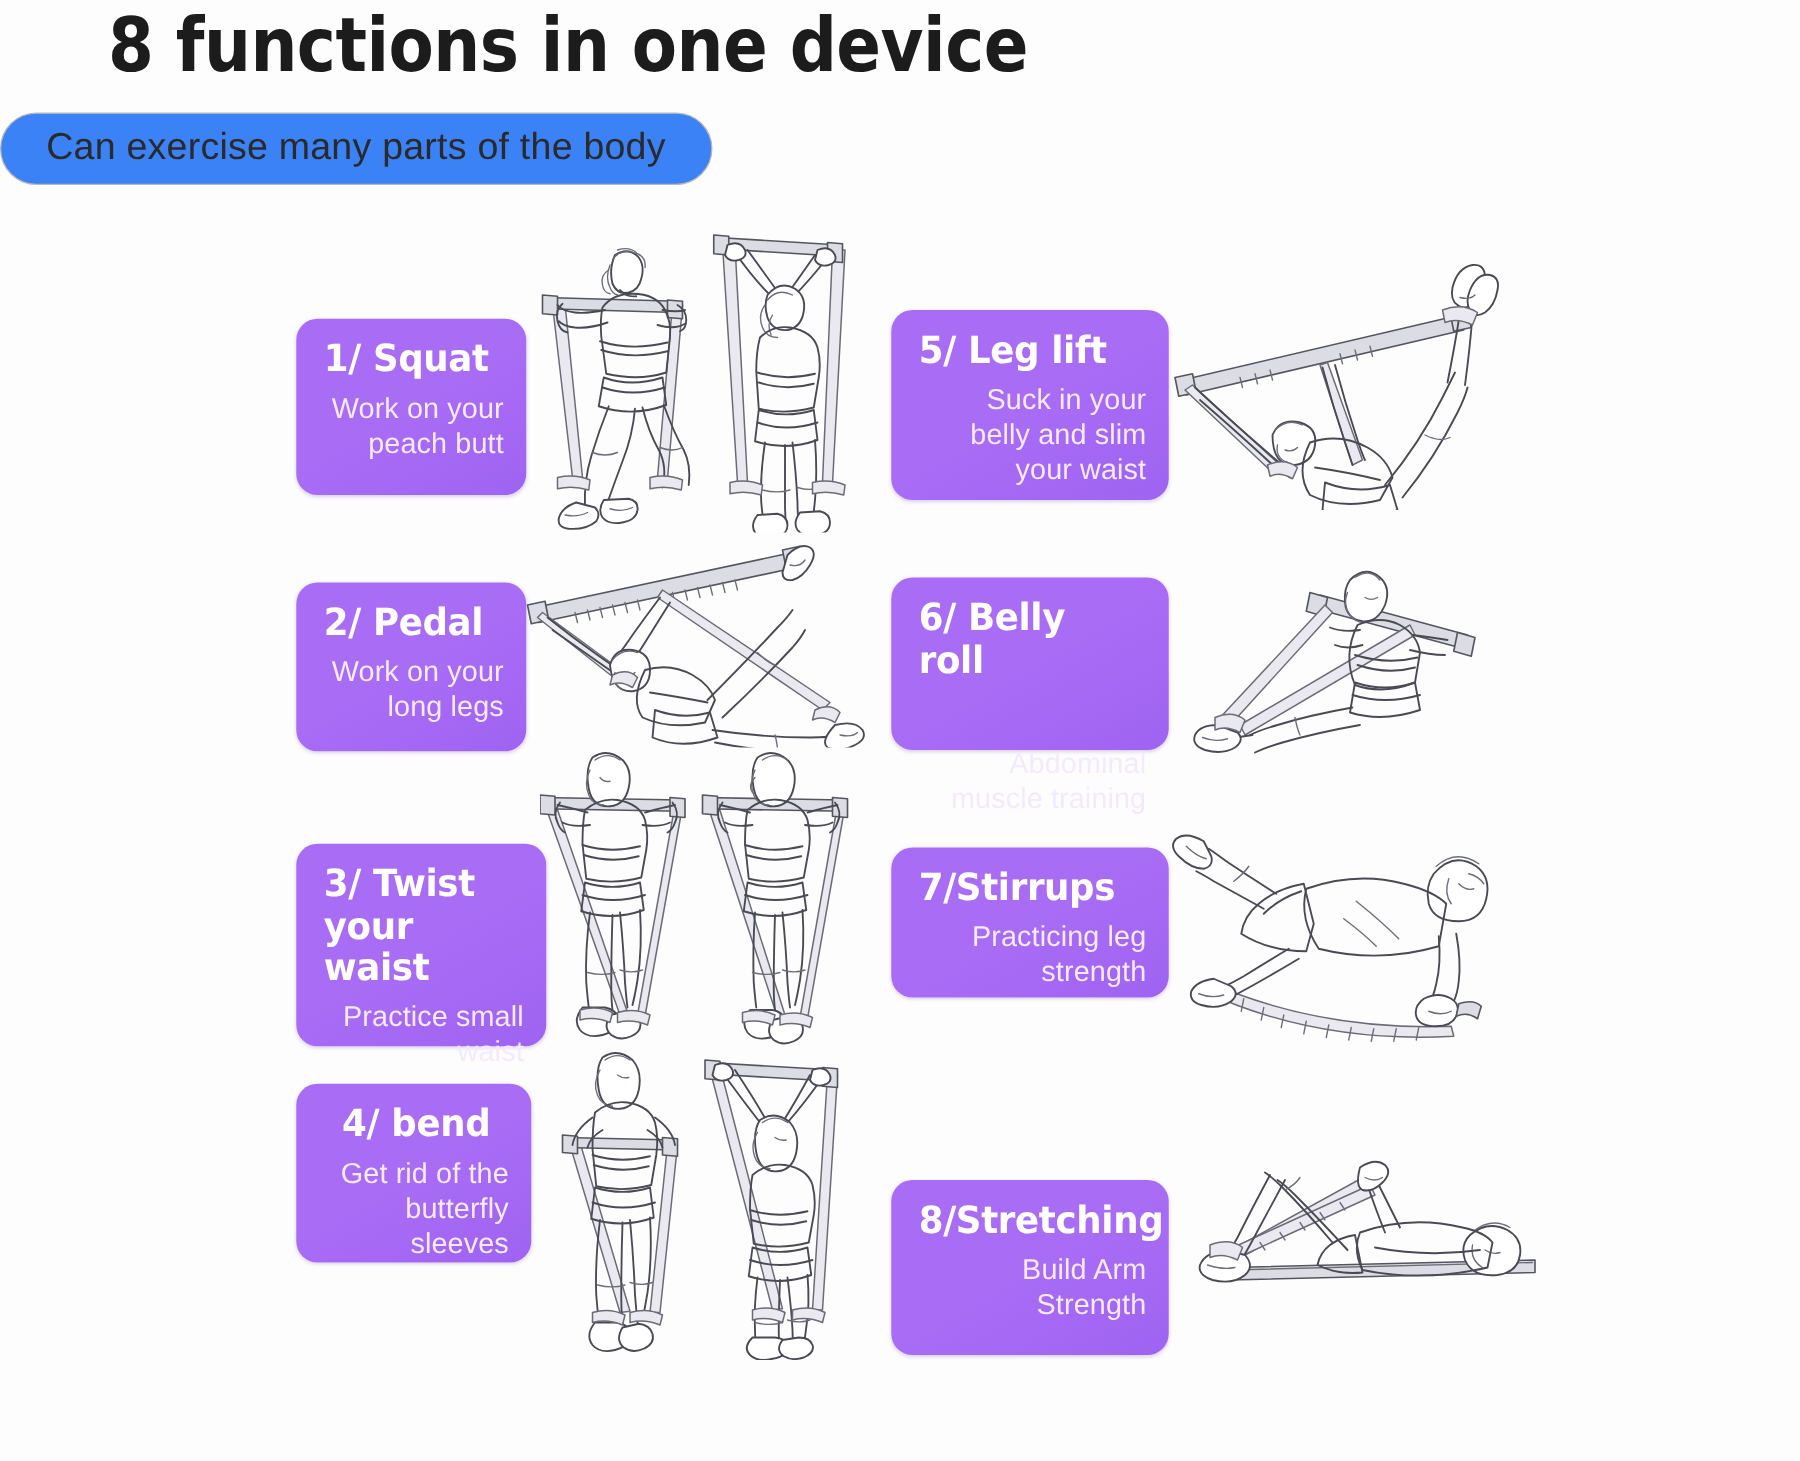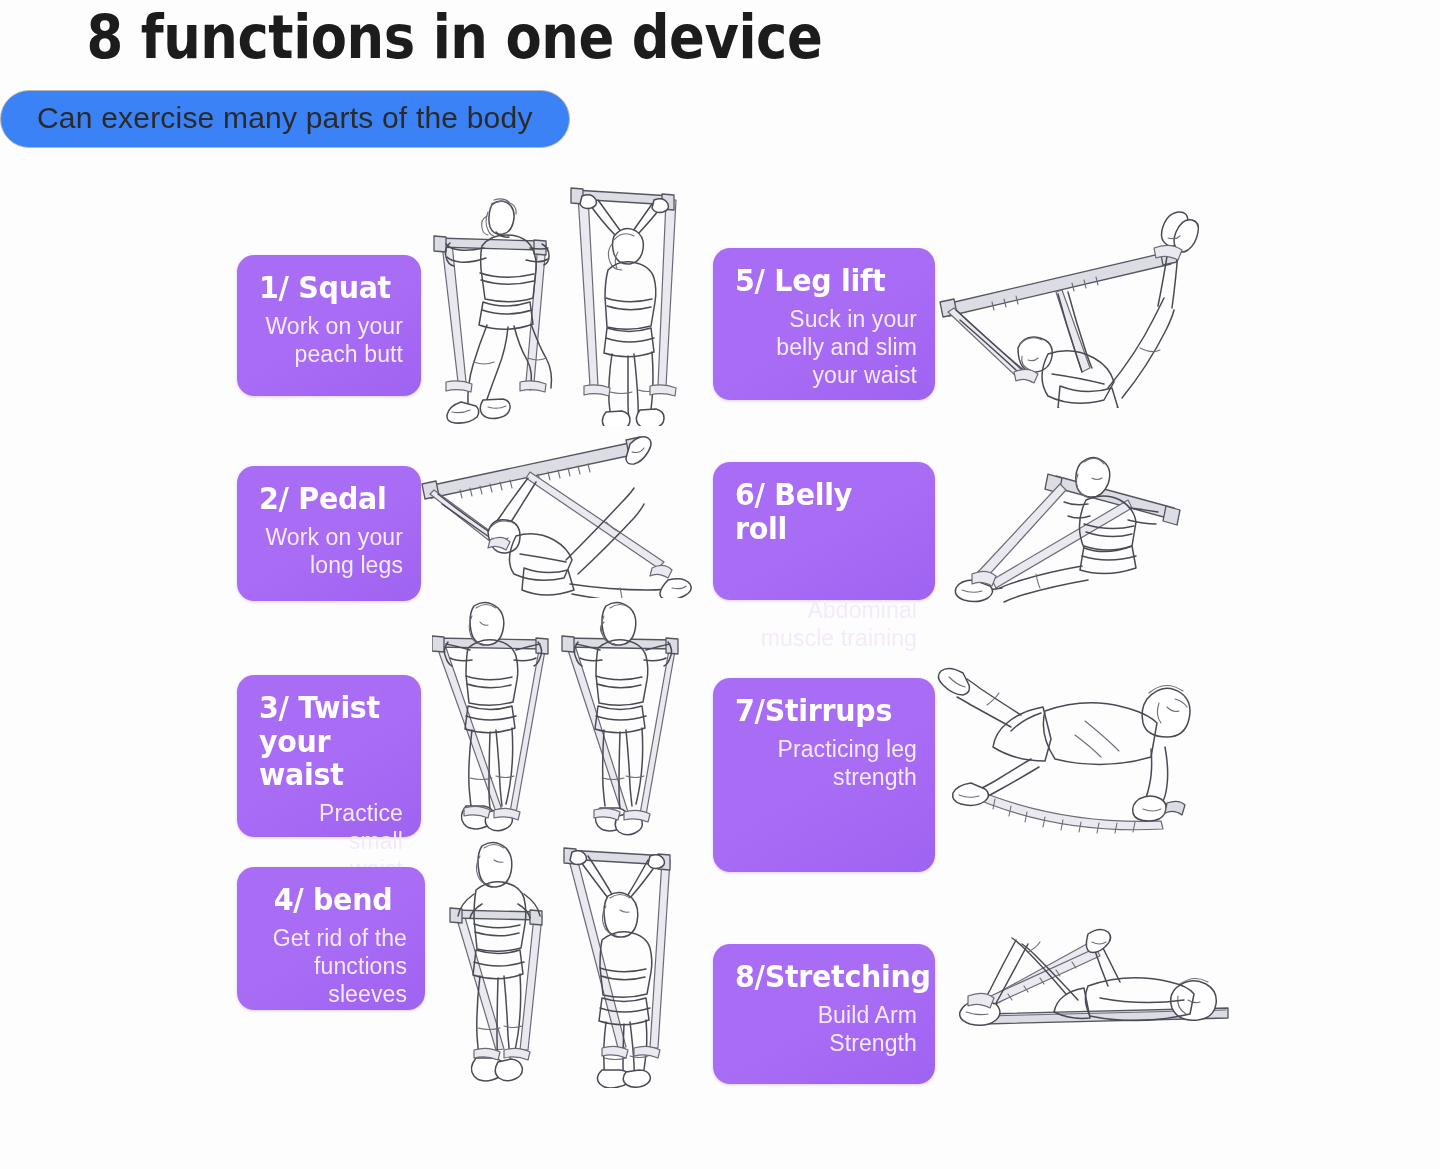--- a/index.html
+++ b/index.html
@@ -300,21 +300,21 @@
           <path class="ln-f" d="M248,152 q16,-4 22,4 q4,7 -6,12 q-12,6 -22,2 q-6,-5 6,-18 Z"></path>
           <path class="ln-t" d="M252,160 q10,2 14,-2"></path>
 
           <path class="band" d="M70,112 q12,-6 20,2 l-4,8 q-10,-6 -18,-2 Z"></path>
           <path class="band" d="M232,140 q12,-6 20,2 l-4,8 q-10,-6 -18,-2 Z"></path>
         </svg>
       </div>
     </div>
 
     <div class="item">
-      <div class="card" style="left:237px; top:497px; width:184px; height:162px;">
+      <div class="card" style="left:237px; top:497px; width:200px; height:162px;">
         <div class="card-title">3/ Twist
 your waist</div>
         <div class="card-desc">Practice small
 waist</div>
       </div>
 
       <div class="illo" style="left:432px; top:422px; width:268px; height:250px;">
         <svg viewBox="0 0 268 250" xmlns="http://www.w3.org/2000/svg">
 
           <g>
@@ -389,21 +389,21 @@
             <path class="band" d="M64,210 q14,-4 26,2 l-2,8 q-12,-5 -24,-2 Z"></path>
           </g>
         </svg>
       </div>
     </div>
 
     <div class="item">
       <div class="card" style="left:237px; top:689px; width:188px; height:143px;">
         <div class="card-title centered">4/ bend</div>
         <div class="card-desc">Get rid of the
-functions sleeves</div>
+butterfly sleeves</div>
       </div>
 
       <div class="illo" style="left:438px; top:660px; width:260px; height:250px;">
         <svg viewBox="0 0 260 250" xmlns="http://www.w3.org/2000/svg">
 
           <g>
             <path class="band" d="M18,78 L58,212 L66,211 L26,76 Z"></path>
             <path class="band" d="M96,78 L82,212 L90,212 L104,78 Z"></path>
             <path class="bar" d="M14,72 L102,74 L102,82 L14,80 Z"></path>
             <path class="bar" d="M12,70 L24,71 L24,85 L12,84 Z"></path>
@@ -581,21 +581,21 @@
           <path class="ln" d="M64,150 q-14,2 -24,4"></path>
           <path class="ln-f" d="M36,142 q-14,0 -18,8 q-3,8 8,12 q14,4 24,-2 q8,-6 2,-12 Z"></path>
           <path class="ln-t" d="M24,152 q10,4 20,1"></path>
 
           <path class="band" d="M34,136 q14,-6 24,2 l-4,10 q-11,-6 -20,-2 Z"></path>
         </svg>
       </div>
     </div>
 
     <div class="item">
-      <div class="card" style="left:713px; top:500px; width:222px; height:194px;">
+      <div class="card" style="left:713px; top:500px; width:222px; height:120px;">
         <div class="card-title">7/Stirrups</div>
         <div class="card-desc">Practicing leg
 strength</div>
       </div>
 
       <div class="illo" style="left:935px; top:465px; width:300px; height:200px;">
         <svg viewBox="0 0 300 200" xmlns="http://www.w3.org/2000/svg">
 
           <path class="band" d="M30,142 q90,40 196,36 l2,8 q-110,6 -200,-36 Z"></path>
           <g class="ln-t">

